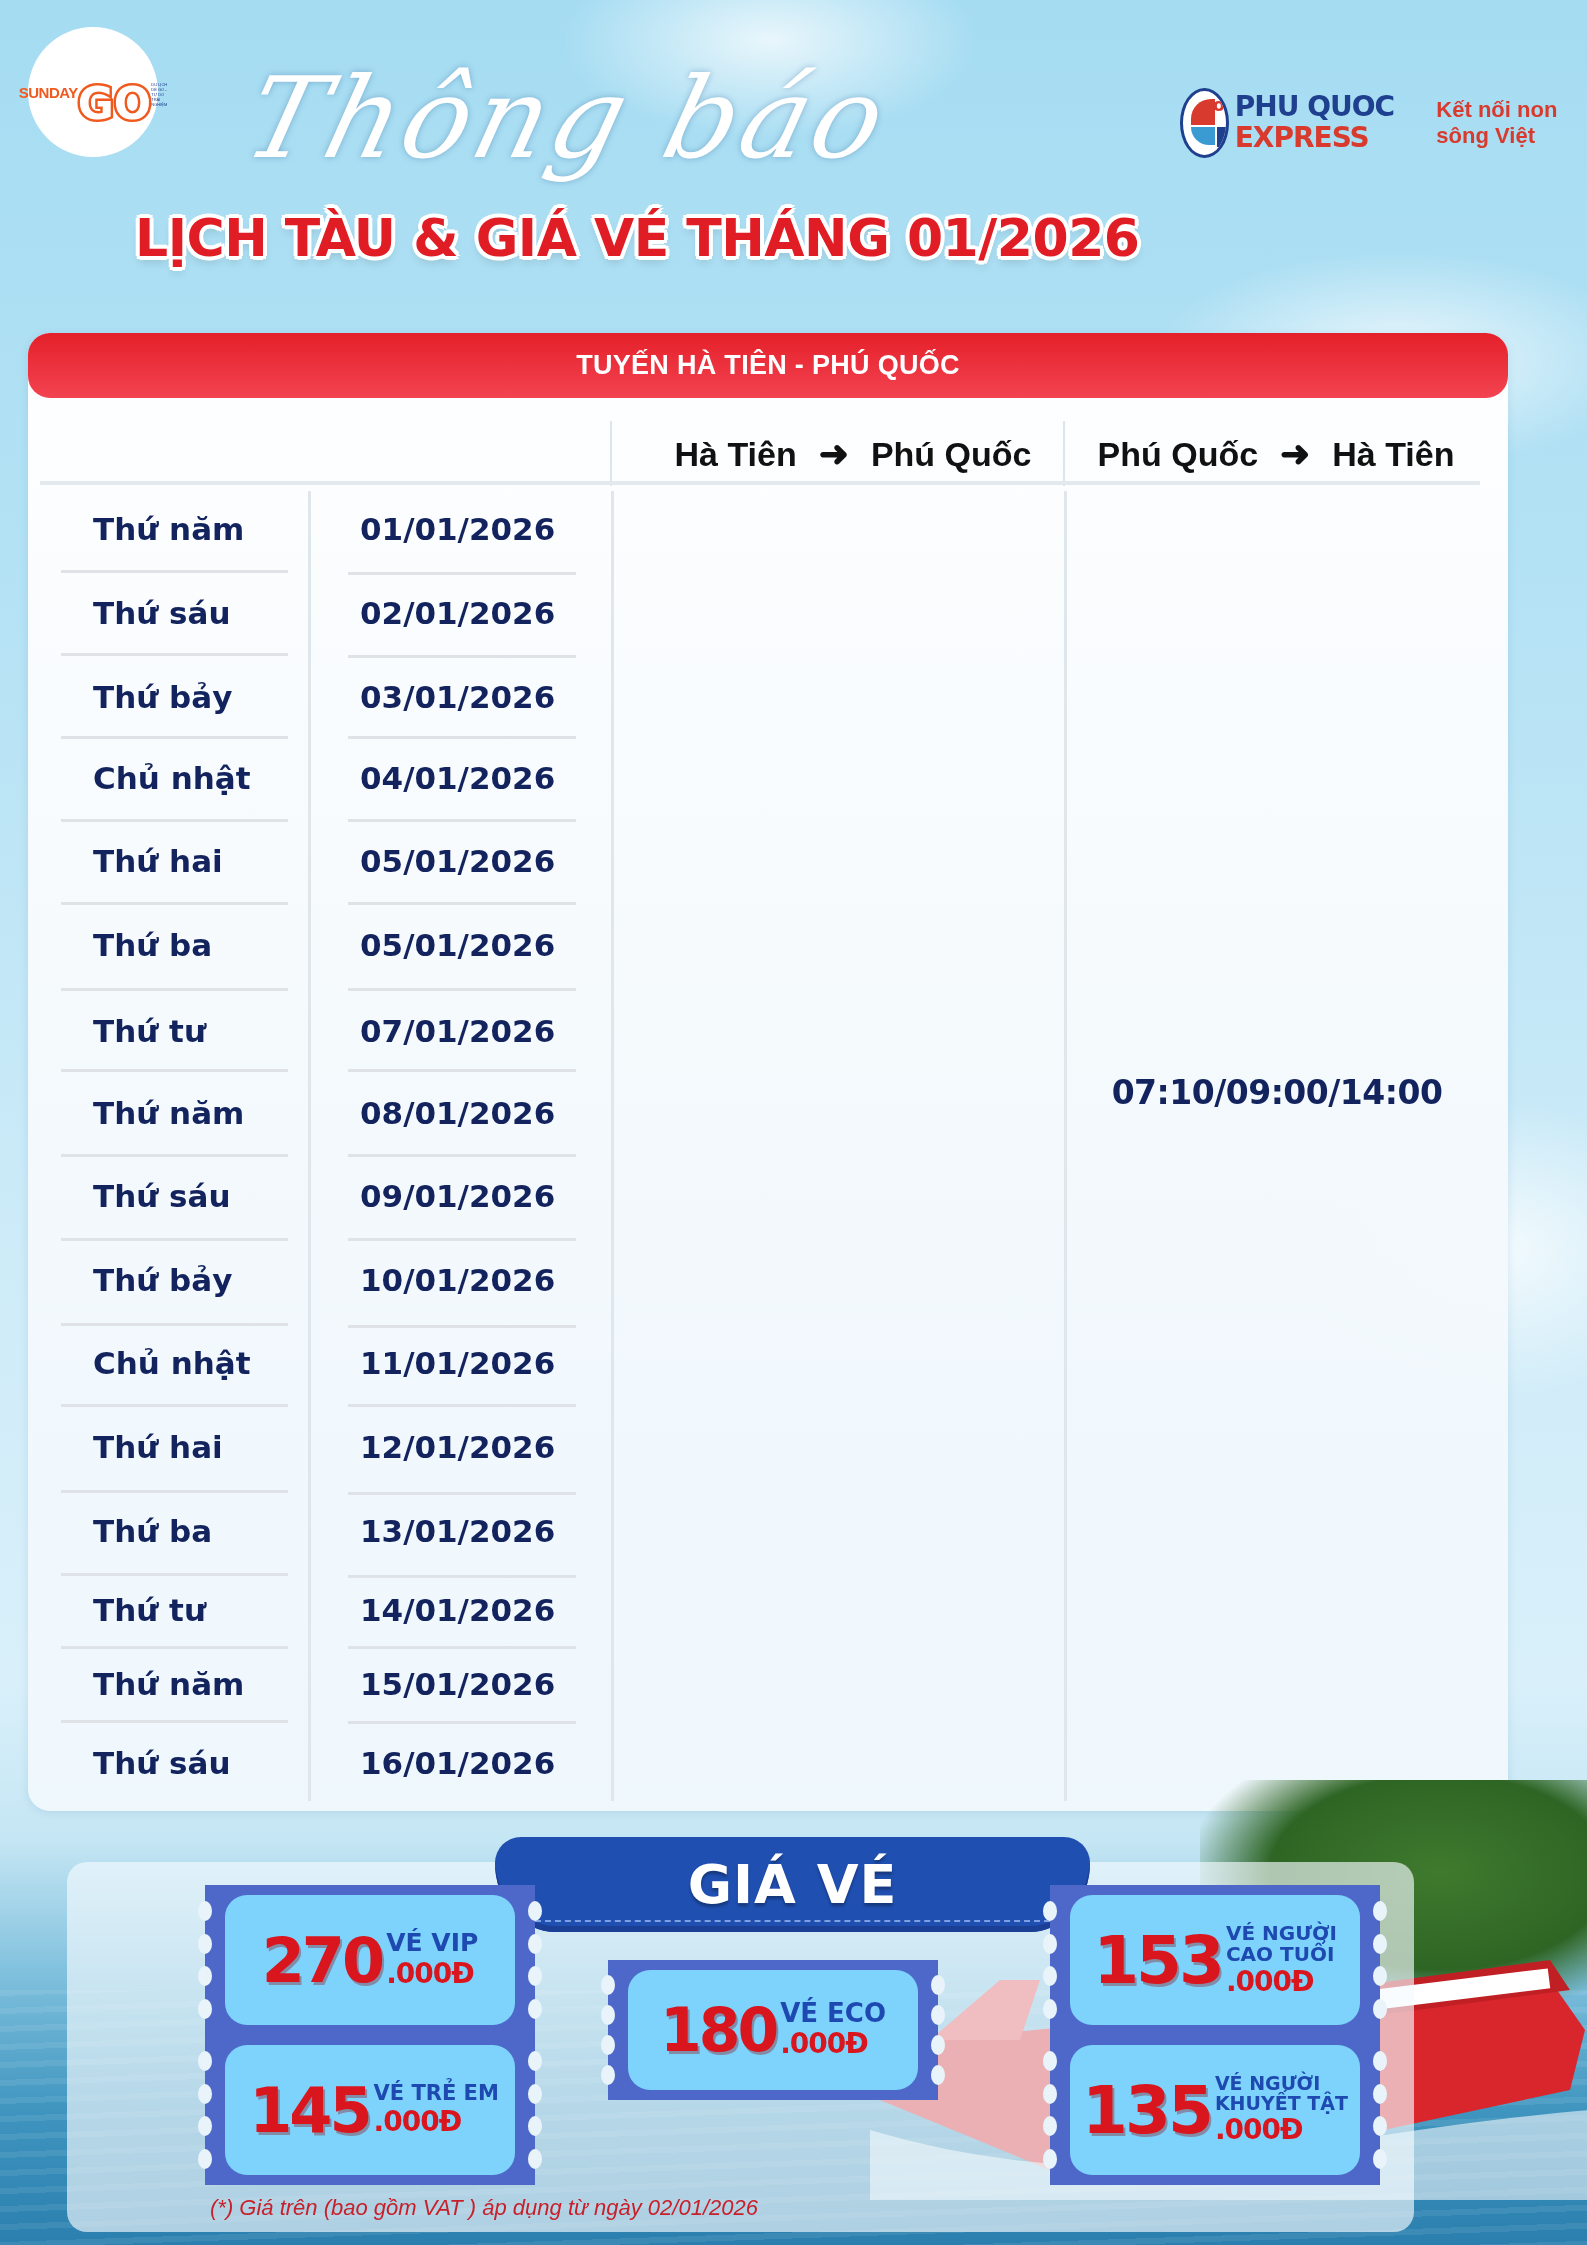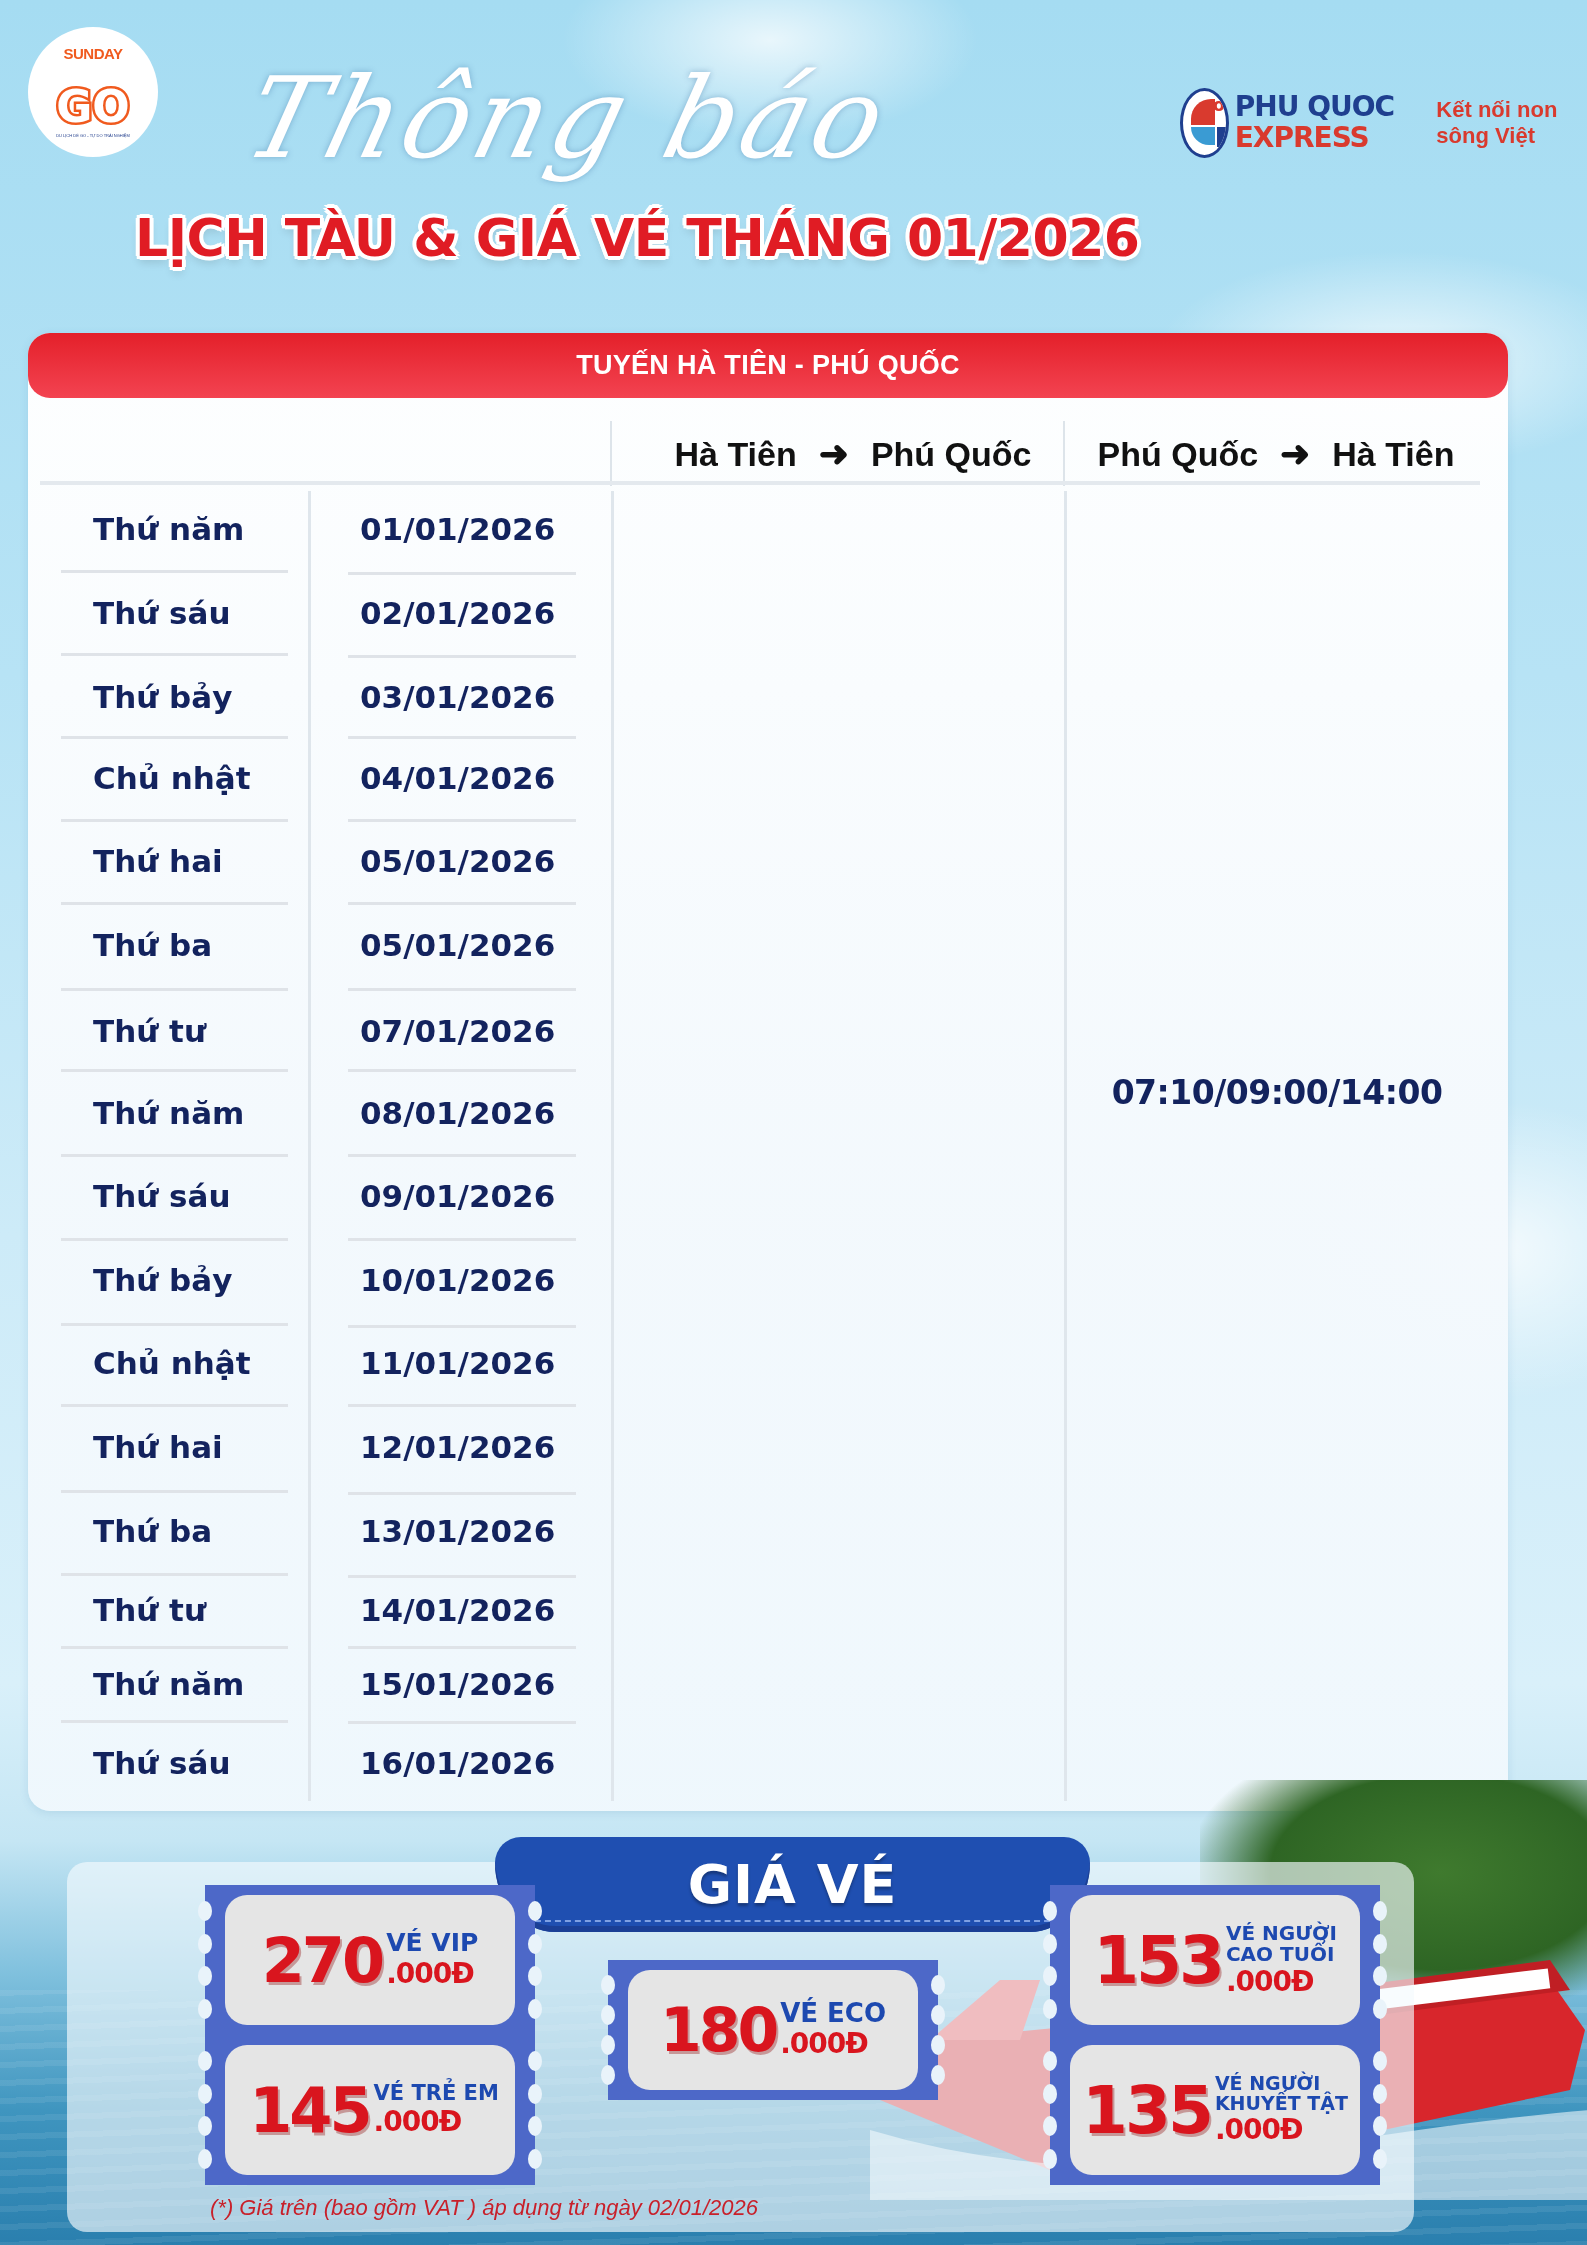--- a/index.html
+++ b/index.html
@@ -8,21 +8,21 @@
     position: relative;
     font-family: "Liberation Sans", "DejaVu Sans", sans-serif;
     background: linear-gradient(180deg, #a5dcf2 0%, #b7e3f5 30%, #cdebf8 55%, #d9f0fa 75%, #c5e6f4 82%, #7fc0dd 88%, #3f95bf 94%, #2a7fae 100%);
   }
   .cloud { position: absolute; border-radius: 50%; background: radial-gradient(ellipse at center, rgba(255,255,255,0.75) 0%, rgba(255,255,255,0) 70%); }
 
   
   .logo-left {
     position: absolute; left: 28px; top: 27px; width: 130px; height: 130px;
     border-radius: 50%; background: #fff;
-    display: flex; flex-direction: column; align-items: center; justify-content: center;
+    display: flex; flex-direction: row; align-items: center; justify-content: center;
   }
   .logo-left .sunday { font-weight: 700; font-size: 15px; color: #f05a1e; letter-spacing: -0.5px; line-height: 1; }
   .logo-left .go {
     font-weight: 900; font-size: 44px; color: #fff; line-height: 1;
     -webkit-text-stroke: 5px #f05a1e; paint-order: stroke fill;
     font-family: "DejaVu Sans", sans-serif;
     margin-top: 24px;
   }
   .logo-left .tag { font-size: 4px; color: #1d3a8a; margin-top: 4px; }
 
@@ -112,21 +112,21 @@
   }
   .banner-text { font-family: "DejaVu Sans", sans-serif; font-weight: 700; font-size: 54px; color: #fff; text-shadow: 0 3px 3px rgba(0,0,0,0.3); letter-spacing: 1px; }
   .ticket-wrap { position: absolute; }
   .ticket-bg {
     position: absolute; inset: 0; background: #4d68c8;
     clip-path: polygon(0 0,100% 0,100% 100%,0 100%);
   }
   .notch-col { position: absolute; top: 10px; bottom: 10px; width: 14px; display: flex; flex-direction: column; justify-content: space-around; }
   .notch { width: 14px; height: 20px; background: #e9f3fa; border-radius: 50%; }
   .ticket-inner {
-    position: absolute; background: #e5e5e5; border-radius: 22px;
+    position: absolute; background: #7dd3fc; border-radius: 22px;
     display: flex; align-items: center; justify-content: center;
   }
   .price-num {
     font-family: "DejaVu Sans", sans-serif; font-weight: 900; color: #d9151e; letter-spacing: -3px;
     text-shadow: 2px 3px 0 rgba(140,10,10,0.35);
   }
   .price-side { display: flex; flex-direction: column; justify-content: flex-end; margin-left: 4px; }
   .price-label { font-family: "DejaVu Sans", sans-serif; font-weight: 700; color: #1d49b0; line-height: 1.05; }
   .price-unit { font-family: "DejaVu Sans", sans-serif; font-weight: 700; color: #d9151e; letter-spacing: -1px; }
 

